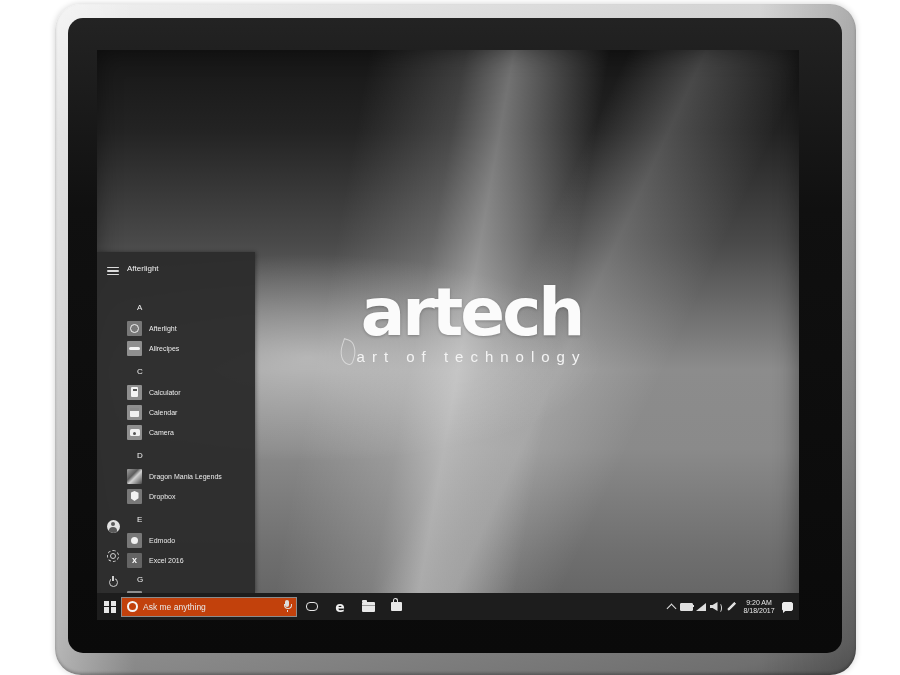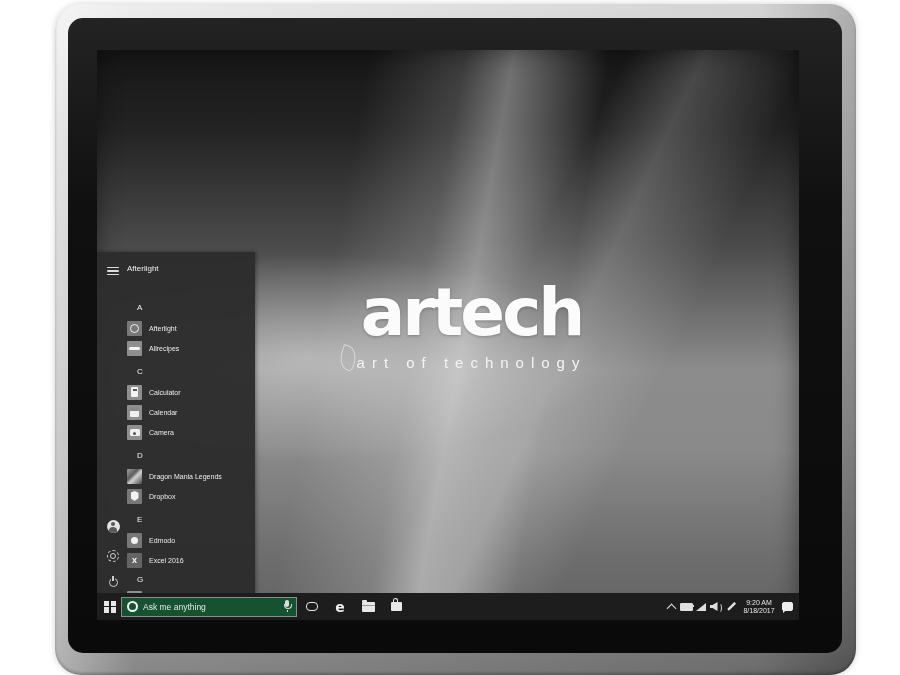--- a/index.html
+++ b/index.html
@@ -21,21 +21,21 @@
       radial-gradient(ellipse 60% 26% at 30% 54%,rgba(255,255,255,.40),rgba(255,255,255,0) 70%),
       linear-gradient(100deg,rgba(255,255,255,0) 34%,rgba(255,255,255,.16) 46%,rgba(255,255,255,.38) 52%,rgba(255,255,255,0) 64%),
       linear-gradient(115deg,rgba(255,255,255,0) 55%,rgba(255,255,255,.20) 63%,rgba(255,255,255,0) 74%),
       linear-gradient(180deg,#161616 0%,#232323 14%,#4a4a4a 34%,#8c8c8c 56%,#8a8a8a 70%,#6f6f6f 88%,#616161 100%);
     box-shadow:inset 0 0 24px rgba(0,0,0,.45);}
 
   
   .logo-block{position:absolute;left:0;right:0;top:232px;text-align:center;color:#fbfbfb;padding-left:47px;}
   .logo-text{font-family:"DejaVu Sans",sans-serif;font-weight:700;font-size:66px;line-height:62px;
     letter-spacing:-3px;text-shadow:0 1px 3px rgba(0,0,0,.25);}
-  .logo-tagline{position:relative;margin-top:10px;font-size:15px;letter-spacing:7px;color:#f4f4f4;}
+  .logo-tagline{position:relative;margin-top:4px;font-size:15px;letter-spacing:7px;color:#f4f4f4;}
   .logo-leaf{position:absolute;left:50%;margin-left:-132px;top:-8px;width:14px;height:22px;
     border:1px solid rgba(235,235,235,.65);border-radius:0 70% 4px 70%;transform:rotate(18deg);background:transparent;}
 
   
   .start-menu{position:absolute;left:0;top:202px;bottom:27px;width:158px;background:rgba(44,44,44,.97);
     box-shadow:1px 0 4px rgba(0,0,0,.4);}
   .rail{position:absolute;left:0;top:0;bottom:0;width:32px;}
   .rail-btn{position:absolute;left:9px;width:14px;height:14px;display:flex;align-items:center;justify-content:center;}
   .hamburger{display:flex;flex-direction:column;gap:2px;width:12px;}
   .hamburger i{height:1.5px;background:#dcdcdc;border-radius:1px;}
@@ -73,21 +73,21 @@
   .sh-dot{position:absolute;left:4px;top:4px;width:7px;height:7px;border-radius:50%;background:#f2f2f2;}
   .sh-x{position:absolute;inset:0;color:#fafafa;font-weight:700;font-size:9px;line-height:15px;text-align:center;}
   .sh-x::before{content:"x";}
 
   
   .taskbar{position:absolute;left:0;right:0;bottom:0;height:27px;background:#1d1d1d;
     display:flex;align-items:center;padding:0 5px 0 3px;box-sizing:border-box;}
   .tb-btn{width:20px;height:27px;display:flex;align-items:center;justify-content:center;flex:none;}
   .win-logo{width:12px;height:12px;display:grid;grid-template-columns:1fr 1fr;grid-template-rows:1fr 1fr;gap:1.5px;}
   .win-logo i{background:#e8e8e8;}
-  .searchbox{margin-left:1px;width:176px;height:20px;background:#14532d;border:1px solid #8c8c8c;
+  .searchbox{margin-left:1px;width:176px;height:20px;background:#c2410c;border:1px solid #8c8c8c;
     display:flex;align-items:center;box-sizing:border-box;padding:0 5px;gap:5px;flex:none;}
   .cortana-ring{width:11px;height:11px;border:2.5px solid #f5f5f5;border-radius:50%;box-sizing:border-box;flex:none;}
   .search-text{font-size:8.5px;color:#e8e8e8;flex:1;white-space:nowrap;overflow:hidden;}
   .mic{width:9px;height:15px;flex:none;position:relative;}
   .mic-body{position:absolute;left:3px;top:1px;width:3.5px;height:7px;background:#dedede;border-radius:2px;}
   .mic-arc{position:absolute;left:1.5px;top:5px;width:6px;height:4px;border:1px solid #dedede;border-top:none;
     border-radius:0 0 6px 6px;}
   .mic-stem{position:absolute;left:4.5px;top:10.5px;width:1px;height:2.5px;background:#dedede;}
   .tb-icon{width:26px;height:27px;display:flex;align-items:center;justify-content:center;flex:none;margin-left:2px;}
   .taskview{width:12px;height:9px;border:1.5px solid #e8e8e8;border-radius:4px;box-sizing:border-box;}

